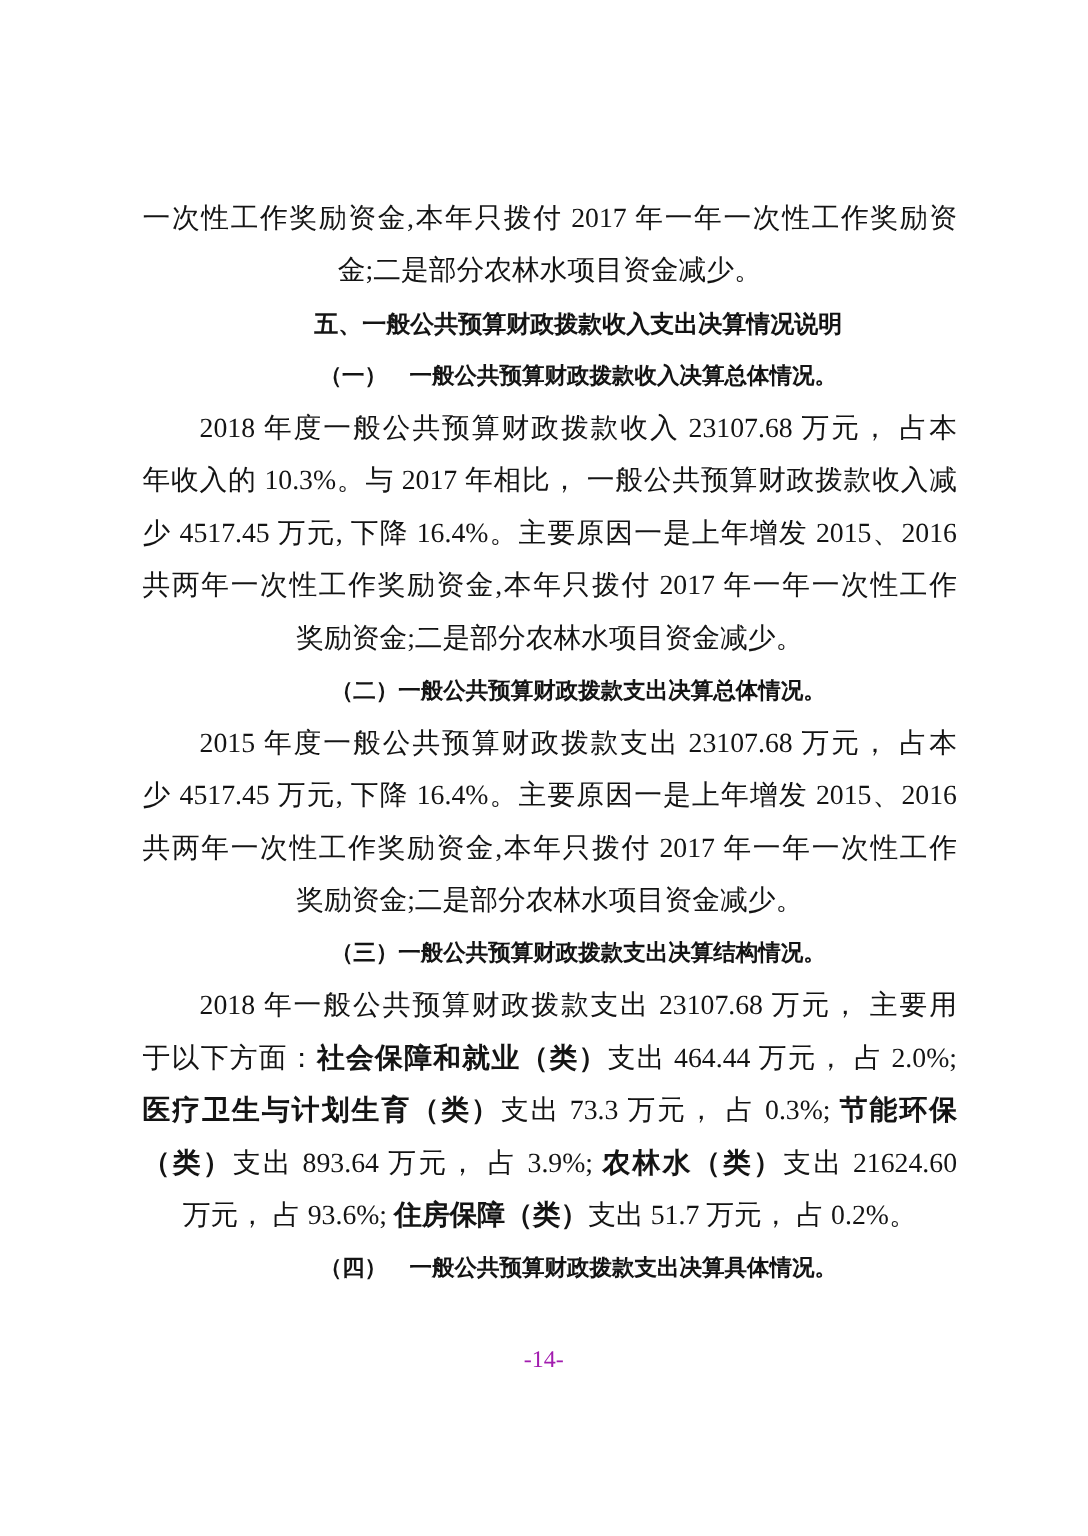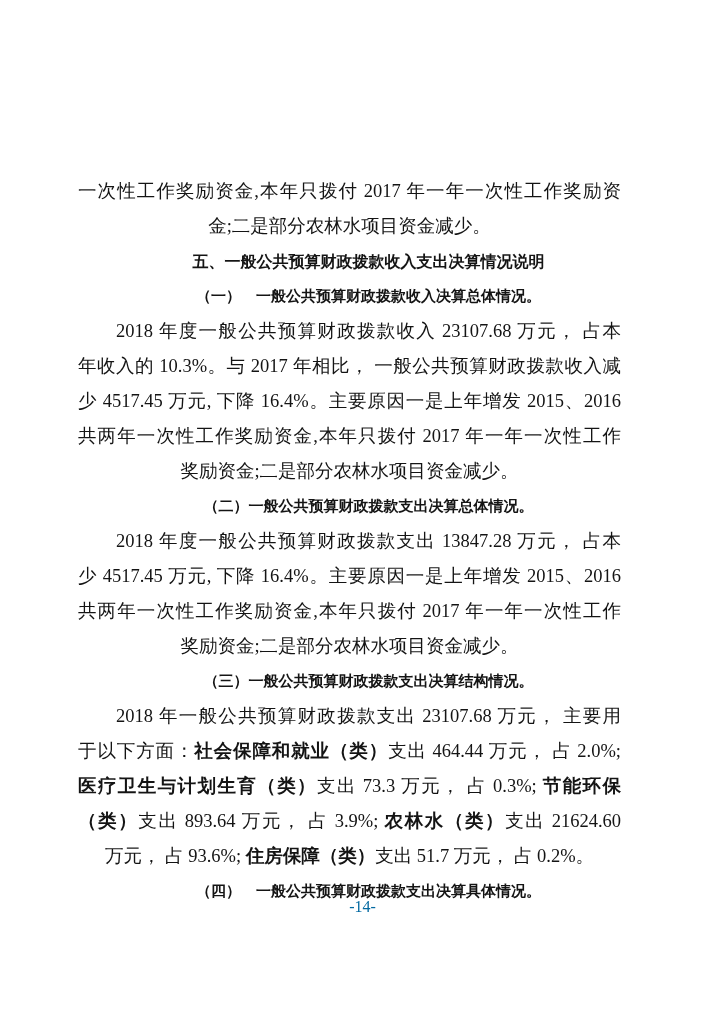--- a/index.html
+++ b/index.html
@@ -11,24 +11,23 @@
     position: relative;
     width: 725px;
     height: 1024px;
     background: #ffffff;
     overflow: hidden;
     font-family: "Liberation Serif", "DejaVu Serif", serif;
     color: #141414;
   }
   .text-block {
     position: absolute;
-    left: 78px;
+    left: 95px;
     top: 129px;
     width: 543px;
-    margin-top: 45px;
   }
   .line {
     height: 35px;
     line-height: 35px;
     font-size: 18.5px;
     text-align: center;
     overflow: visible;
   }
   .line.justify {
     text-align: justify;
@@ -51,39 +50,39 @@
     font-weight: bold;
   }
   .footer {
     position: absolute;
     left: 0;
     top: 898px;
     width: 725px;
     text-align: center;
     font-size: 16px;
     font-family: "Liberation Serif", "DejaVu Serif", serif;
-    color: #0369a1;
+    color: #a21caf;
   }
 </style>
 </head>
 <body>
 
 <div class="page">
   <div class="text-block">
       <div class="line body justify"><span>一次性工作奖励资金,本年只拨付 2017 年一年一次性工作奖励资</span></div>
       <div class="line body"><span>金;二是部分农林水项目资金减少。</span></div>
       <div class="line heading-sans indent"><span class="bold">五、一般公共预算财政拨款收入支出决算情况说明</span></div>
       <div class="line heading-serif indent"><span class="bold">（一）　一般公共预算财政拨款收入决算总体情况。</span></div>
       <div class="line body justify indent"><span>2018 年度一般公共预算财政拨款收入 23107.68 万元， 占本</span></div>
       <div class="line body justify"><span>年收入的 10.3%。与 2017 年相比， 一般公共预算财政拨款收入减</span></div>
       <div class="line body justify"><span>少 4517.45 万元, 下降 16.4%。主要原因一是上年增发 2015、2016</span></div>
       <div class="line body justify"><span>共两年一次性工作奖励资金,本年只拨付 2017 年一年一次性工作</span></div>
       <div class="line body"><span>奖励资金;二是部分农林水项目资金减少。</span></div>
       <div class="line heading-serif indent"><span class="bold">（二）一般公共预算财政拨款支出决算总体情况。</span></div>
-      <div class="line body justify indent"><span>2018 年度一般公共预算财政拨款支出 13847.28 万元， 占本</span></div>
+      <div class="line body justify indent"><span>2015 年度一般公共预算财政拨款支出 23107.68 万元， 占本</span></div>
       <div class="line body justify"><span>少 4517.45 万元, 下降 16.4%。主要原因一是上年增发 2015、2016</span></div>
       <div class="line body justify"><span>共两年一次性工作奖励资金,本年只拨付 2017 年一年一次性工作</span></div>
       <div class="line body"><span>奖励资金;二是部分农林水项目资金减少。</span></div>
       <div class="line heading-serif indent"><span class="bold">（三）一般公共预算财政拨款支出决算结构情况。</span></div>
       <div class="line body justify indent"><span>2018 年一般公共预算财政拨款支出 23107.68 万元， 主要用</span></div>
       <div class="line body justify"><span>于以下方面：</span><span class="bold">社会保障和就业（类）</span><span>支出 464.44 万元， 占 2.0%;</span></div>
       <div class="line body justify"><span class="bold">医疗卫生与计划生育（类）</span><span>支出 73.3 万元， 占 0.3%; </span><span class="bold">节能环保</span></div>
       <div class="line body justify"><span class="bold">（类）</span><span>支出 893.64 万元， 占 3.9%; </span><span class="bold">农林水（类）</span><span>支出 21624.60</span></div>
       <div class="line body"><span>万元， 占 93.6%; </span><span class="bold">住房保障（类）</span><span>支出 51.7 万元， 占 0.2%。</span></div>
       <div class="line heading-serif indent"><span class="bold">（四）　一般公共预算财政拨款支出决算具体情况。</span></div>

